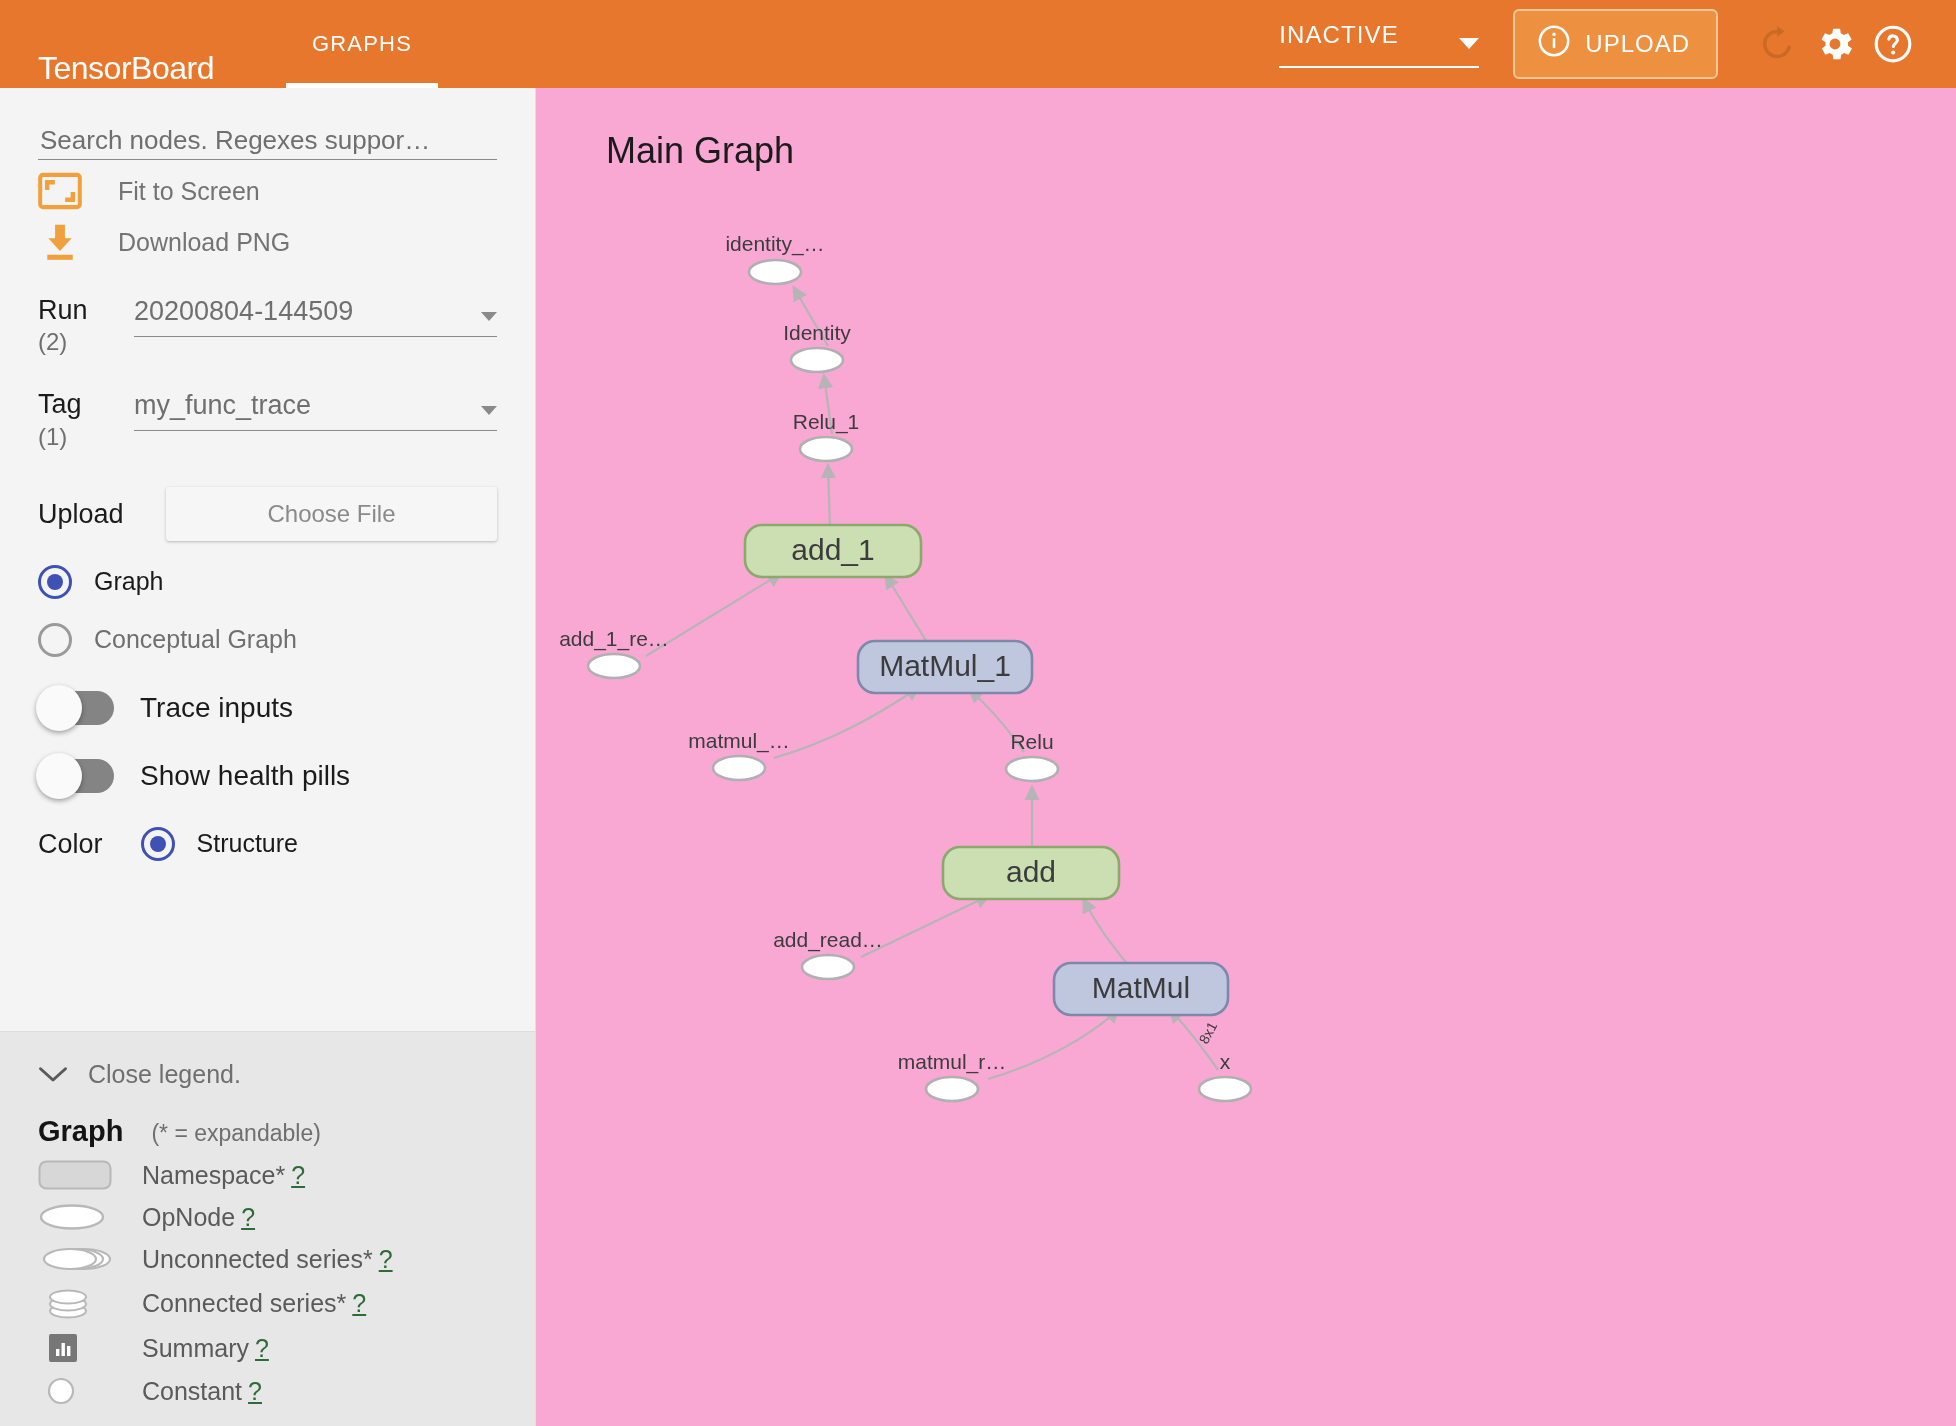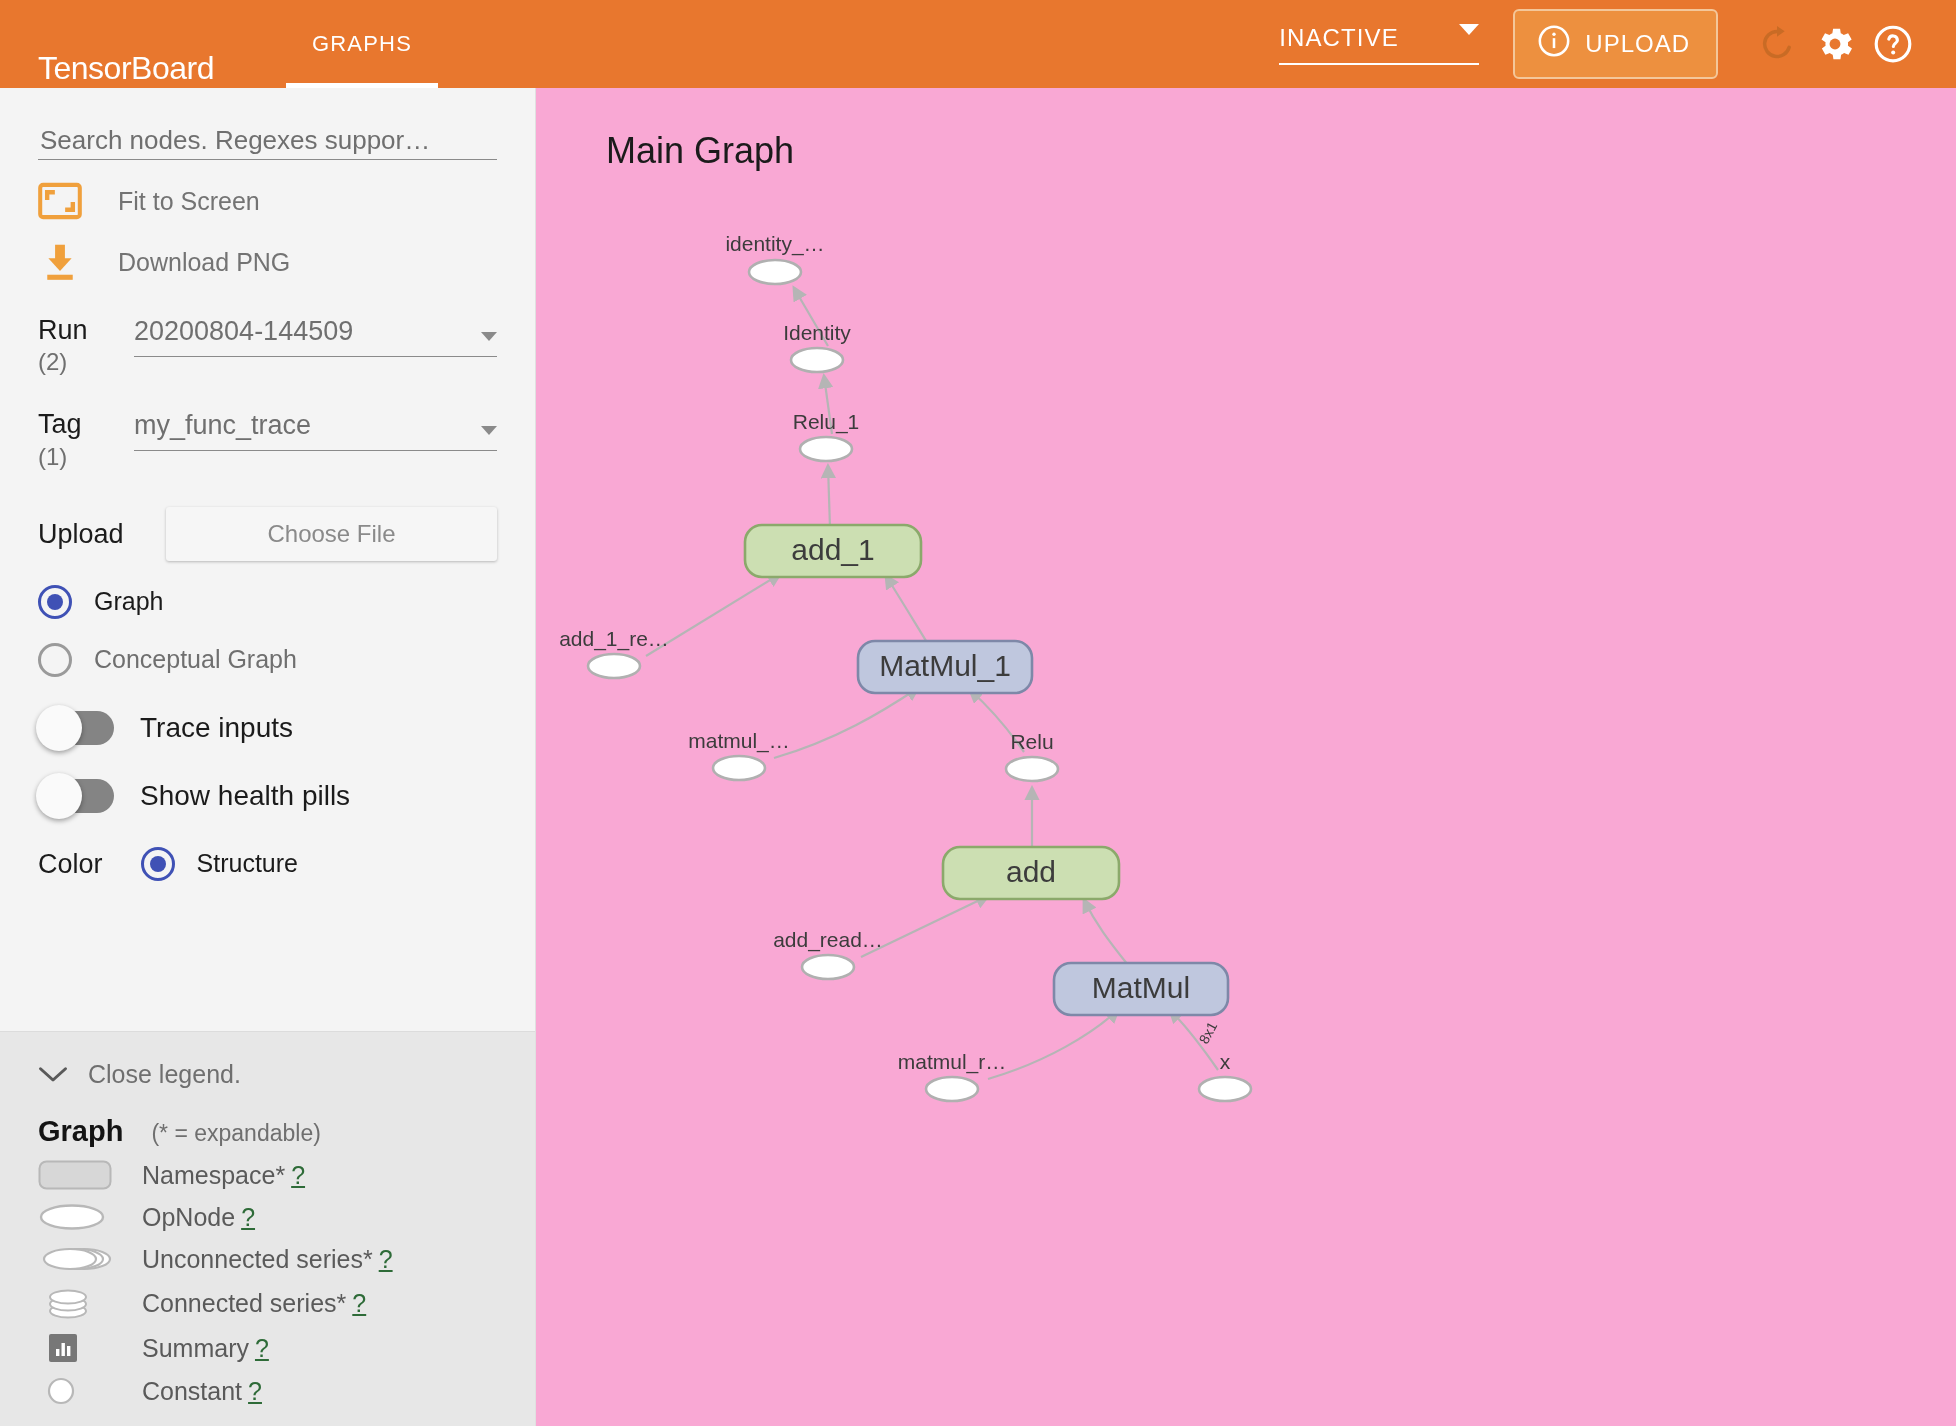--- a/index.html
+++ b/index.html
@@ -46,24 +46,24 @@
     left: 0; right: 0; bottom: 0; height: 5px;
     background: #ffffff;
   }
   #header-right {
     margin-left: auto;
     display: flex; align-items: center;
     padding-right: 34px;
   }
   #inactive-select {
     position: relative;
-    display: flex; align-items: flex-start;
+    display: flex; align-items: flex-end;
     min-width: 200px;
     border-bottom: 2px solid #ffffff;
-    padding-bottom: 11px;
+    padding-bottom: 17px;
     margin-right: 34px;
     cursor: pointer;
   }
   #inactive-label {
     color: #ffffff; font-size: 24px;
     letter-spacing: 1.1px;
   }
   #inactive-caret {
     margin-left: auto;
     width: 0; height: 0;
@@ -116,21 +116,21 @@
   #search-input {
     border: none; outline: none; background: transparent;
     font-family: "Liberation Sans", sans-serif;
     font-size: 26px; color: #6f6f6f;
     width: 100%;
   }
   #search-input::placeholder { color: #6f6f6f; }
 
   .action-row {
     display: flex; align-items: center;
-    margin-top: 22px;
+    margin-top: 12px;
     cursor: pointer;
   }
   .action-icon {
     width: 52px; display: flex; justify-content: flex-start;
     margin-right: 28px;
   }
   .action-label {
     font-size: 25px; color: #737373;
   }
 

